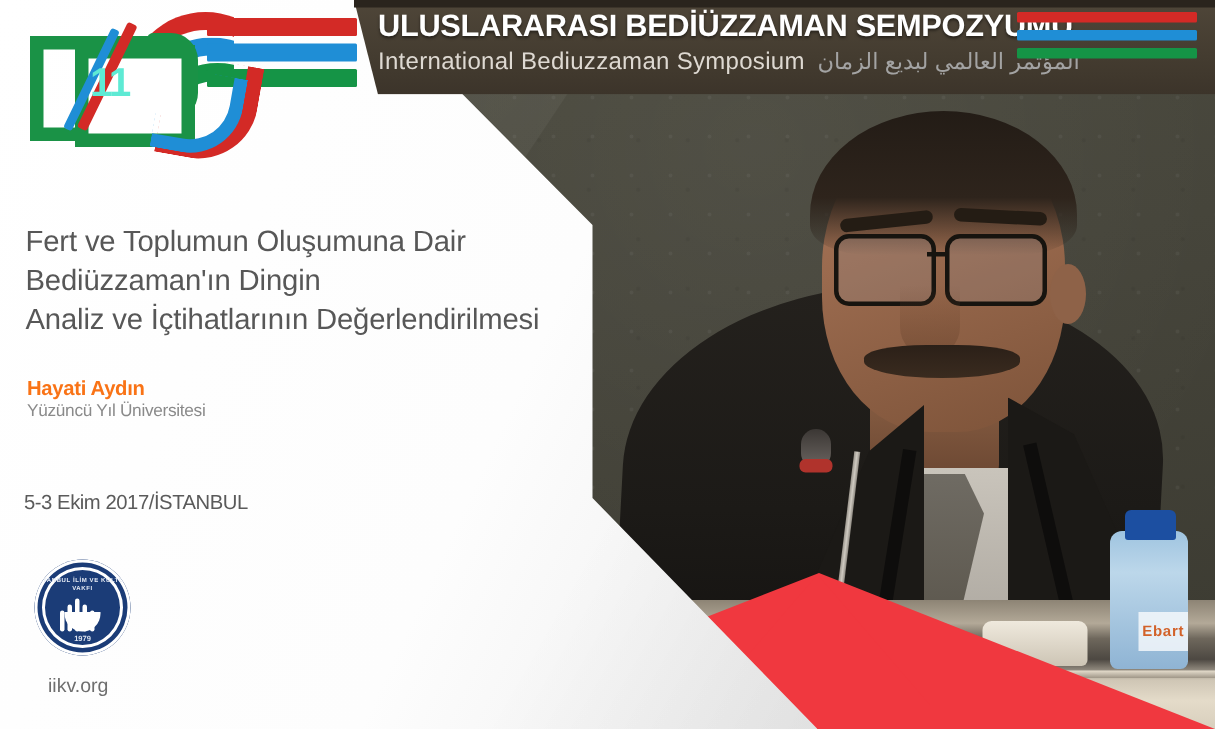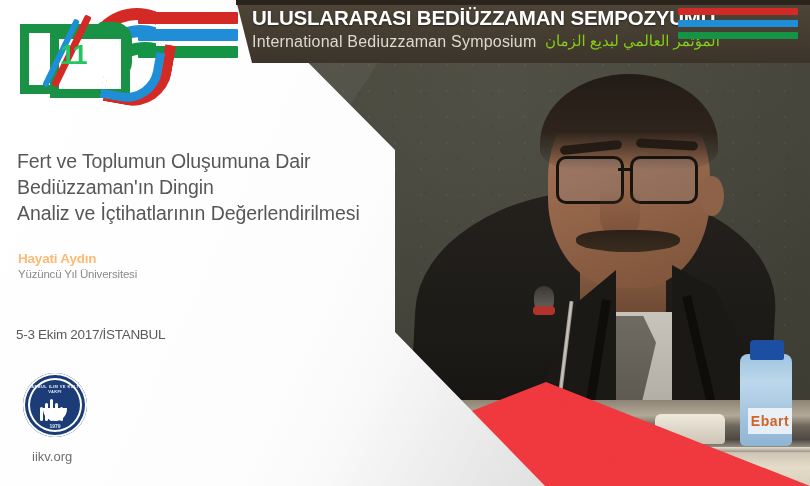--- a/index.html
+++ b/index.html
@@ -177,23 +177,23 @@
     background: linear-gradient(180deg,#9fc4e0,#bcd7ea 30%,#8fb4d4 100%);
     border-radius: 8px 8px 5px 5px;
   }
   .bottle-cap {
     position: absolute; right: 26px; bottom: 126px;
     width: 34px; height: 20px;
     background: #1c4fa1; border-radius: 4px 4px 2px 2px;
   }
   .bottle-label {
     position: absolute; right: 18px; bottom: 52px;
-    width: 44px; height: 26px;
+    width: 33px; height: 26px;
     background: rgba(255,255,255,0.75);
-    color:#d2622a; font-size:14px; font-weight:bold;
+    color:#d2622a; font-size:10px; font-weight:bold;
     display:flex; align-items:center; justify-content:center;
     letter-spacing:.5px;
   }
 
   
   .white-panel {
     position: absolute;
     left: 0; top: 0; width: 810px; height: 486px;
     background: linear-gradient(115deg, #ffffff 0%, #fdfdfd 45%, #efefef 70%, #e2e2e2 100%);
     clip-path: polygon(0 0, 246px 0, 395px 150px, 395px 332px, 545px 486px, 0 486px);
@@ -246,21 +246,21 @@
     position: absolute;
     left: 252px; top: 33px;
     color: #ded9d2;
     font-size: 16px;
     letter-spacing: .2px;
     white-space: nowrap;
   }
   .header-arabic {
     position: absolute;
     left: 545px; top: 32px;
-    color: #84cc16;
+    color: #a3a3a3;
     font-size: 15px;
     direction: rtl;
     white-space: nowrap;
   }
 
   
   .stripes {
     position: absolute;
     left: 138px; top: 12px;
     width: 100px; height: 47px;
@@ -295,21 +295,21 @@
     position: absolute; left: 6px; top: 10px; width: 66px; height: 52px;
     border: 9px solid #1a9246;
   }
   .logo11 .sq-in {
     position: absolute; left: 36px; top: 16px; width: 62px; height: 50px;
     border: 9px solid #1a9246;
     background: #ffffff;
   }
   .logo11 .num {
     position: absolute; left: 46px; top: 26px;
-    font-size: 27px; font-weight: bold; color: #22c55e;
+    font-size: 27px; font-weight: bold; color: #5eead4;
     letter-spacing: -1px;
   }
   .logo11 .pencil {
     position: absolute; left: 54px; top: -2px; width: 7px; height: 78px;
     background: #d32a26; transform: rotate(26deg); border-radius: 2px;
   }
   .logo11 .pencil2 {
     position: absolute; left: 44px; top: 2px; width: 6px; height: 74px;
     background: #1f8ed6; transform: rotate(26deg); border-radius: 2px;
   }
@@ -334,21 +334,21 @@
     left: 17px; top: 148px;
     color: #575757;
     font-size: 19.5px;
     line-height: 26px;
     font-weight: normal;
     letter-spacing: -0.1px;
   }
   .author {
     position: absolute;
     left: 18px; top: 251px;
-    color: #fdba74;
+    color: #f97316;
     font-size: 13.5px;
     font-weight: bold;
     letter-spacing: -0.2px;
   }
   .affil {
     position: absolute;
     left: 18px; top: 268px;
     color: #8a8a8a;
     font-size: 11.5px;
     letter-spacing: -0.2px;

